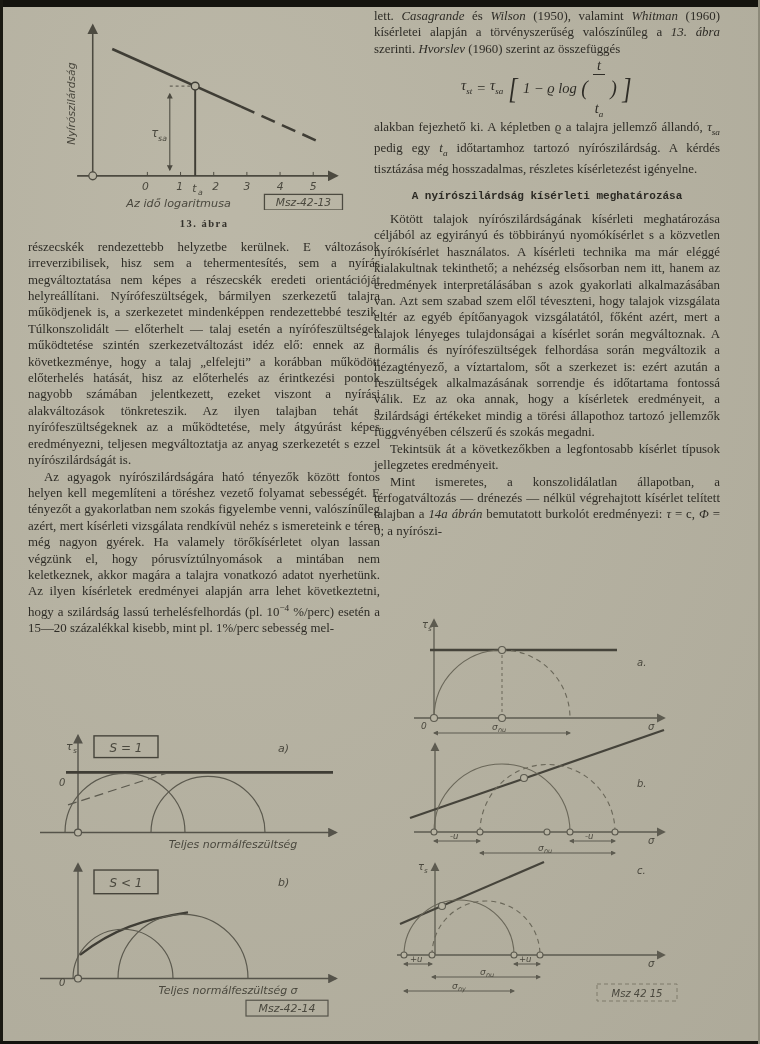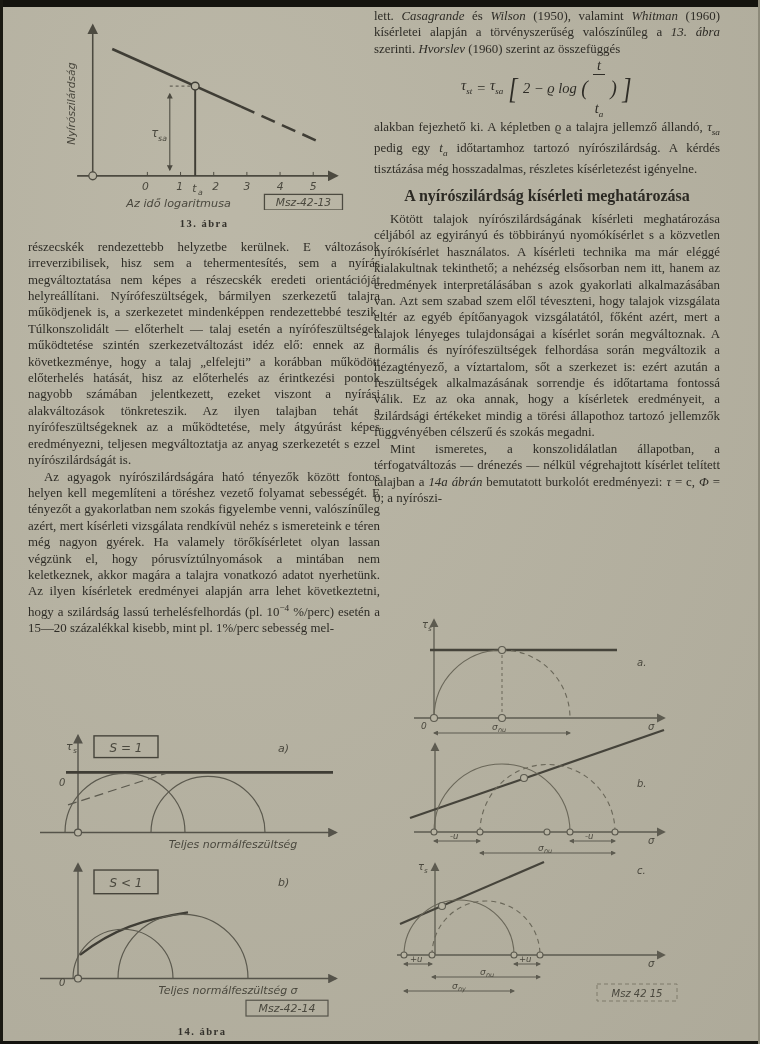--- a/index.html
+++ b/index.html
@@ -15,21 +15,21 @@
   .col-left{left:28px;top:10px;width:352px;height:1026px;}
   .col-right{left:374px;top:8px;width:346px;height:1030px;}
   p.para{margin:0;}
   p.indent{text-indent:16px;}
 
   .fig{position:relative;}
   .fig-abs{position:absolute;left:0;}
   .caption{font-family:"Liberation Serif",serif;font-weight:bold;font-size:10.5px;letter-spacing:1.5px;
            color:#33312b;text-align:center;margin-top:2px;}
 
-  .heading{font-family:Liberation Serif, serif;font-weight:bold;font-size:16px;text-align:center;
+  .heading{font-family:Liberation Mono, monospace;font-weight:bold;font-size:11px;text-align:center;
            margin:10px 0 7px 0;color:#2b2923;}
 
   .formula{font-family:"Liberation Serif",serif;font-style:italic;font-size:14.5px;color:#2e2c26;
            display:flex;justify-content:center;align-items:center;gap:4px;margin:8px 0 8px 0;height:46px;}
   .formula sub{font-size:9px;font-style:italic;}
   .big{font-size:30px;font-weight:400;line-height:30px;transform:scaleX(.8);}
   .mid{font-size:22px;font-weight:400;line-height:24px;transform:scaleX(.9);}
   .frac{display:inline-flex;flex-direction:column;align-items:center;line-height:1;margin:0 1px;}
   .frac .num{padding:0 4px 2px 4px;border-bottom:1.2px solid #2e2c26;}
   .frac .den{padding-top:2px;margin-top:24px;}
@@ -129,48 +129,48 @@
         <path d="M 52,232 C 85,206 115,196 160,189" fill="none" stroke="#3f3d35" stroke-width="2.3"></path>
         <path d="M 45,256 A 50 50 0 0 1 145,256" fill="none" stroke="#5b594e" stroke-width="1.2"></path>
         <path d="M 90,256 A 65 65 0 0 1 220,256" fill="none" stroke="#5b594e" stroke-width="1.2"></path>
         <line x1="12" y1="256" x2="308" y2="256" stroke="#55534a" stroke-width="1.4" marker-end="url(#ar14)"></line>
         <circle cx="50" cy="256" r="3.5" fill="#b7b3a2" stroke="#55534a" stroke-width="1.2"></circle>
         <text x="31" y="264" font-size="10">0</text>
         <text x="200" y="272" font-size="11" text-anchor="middle">Teljes normálfeszültség σ</text>
         <rect x="218" y="278" width="82" height="16" fill="none" stroke="#55534a" stroke-width="1.2"></rect>
         <text x="259" y="290" font-size="11" text-anchor="middle">Msz-42-14</text>
       </svg>
-      <div class="caption">14. ábra</div>
     </div>
   </div>
 
   <div class="col col-right">
 
     <p class="para"><span>lett. </span><span style="font-style: italic;">Casagrande</span><span> és </span><span style="font-style: italic;">Wilson</span><span> (1950), valamint </span><span style="font-style: italic;">Whitman</span><span> (1960) kísérletei alapján a törvényszerűség valószínűleg a </span><span style="font-style: italic;">13. ábra</span><span> szerinti. </span><span style="font-style: italic;">Hvorslev</span><span> (1960) szerint az összefüggés</span></p>
 
     <div class="formula">
       <span><span>τ</span><sub>st</sub></span>
       <span>=</span>
       <span><span>τ</span><sub>sa</sub></span>
       <span class="big">[</span>
-      <span>2 − ϱ log</span>
+      <span>1 − ϱ log</span>
       <span class="mid">(</span>
       <span class="frac">
         <span class="num">t</span>
         <span class="den"><span>t</span><sub>a</sub></span>
       </span>
       <span class="mid">)</span>
       <span class="big">]</span>
     </div>
 
     <p class="para"><span>alakban fejezhető ki. A képletben ϱ a talajra jellemző állandó, </span><span style="font-style: italic;">τ</span><span style="vertical-align: sub; font-size: 0.72em; font-style: italic;">sa</span><span> pedig egy </span><span style="font-style: italic;">t</span><span style="vertical-align: sub; font-size: 0.72em; font-style: italic;">a</span><span> időtartamhoz tartozó nyírószilárdság. A kérdés tisztázása még hosszadalmas, részletes kísérletezést igényelne.</span></p>
 
     <div class="heading">A nyírószilárdság kísérleti meghatározása</div>
 
     <p class="para indent"><span>Kötött talajok nyírószilárdságának kísérleti meghatározása céljából az egyirányú és többirányú nyomókísérlet s a közvetlen nyírókísérlet használatos. A kísérleti technika ma már eléggé kialakultnak tekinthető; a nehézség elsősorban nem itt, hanem az eredmények interpretálásában s azok gyakorlati alkalmazásában van. Azt sem szabad szem elől téveszteni, hogy talajok vizsgálata eltér az egyéb építőanyagok vizsgálatától, főként azért, mert a talajok lényeges tulajdonságai a kísérlet során megváltoznak. A normális és nyírófeszültségek felhordása során megváltozik a hézagtényező, a víztartalom, sőt a szerkezet is: ezért azután a feszültségek alkalmazásának sorrendje és időtartama fontossá válik. Ez az oka annak, hogy a kísérletek eredményeit, a szilárdsági értékeket mindig a törési állapothoz tartozó jellemzők függvényében célszerű és szokás megadni.</span></p>
+    <p class="para indent"><span>Tekintsük át a következőkben a legfontosabb kísérlet típusok jellegzetes eredményeit.</span></p>
     <p class="para indent"><span>Mint ismeretes, a konszolidálatlan állapotban, a térfogatváltozás — drénezés — nélkül végrehajtott kísérlet telített talajban a </span><span style="font-style: italic;">14a ábrán</span><span> bemutatott burkolót eredményezi: </span><span style="font-style: italic;">τ</span><span> = c, </span><span style="font-style: italic;">Φ</span><span> = 0; a nyírószi-</span></p>
 
     <div class="fig fig-abs" style="top:604px;left:18px">
       <svg width="315" height="398" viewBox="0 0 315 398" preserveAspectRatio="none">
         <defs>
           <marker id="ar15" viewBox="0 0 10 10" refX="8" refY="5" markerWidth="7" markerHeight="7" orient="auto-start-reverse">
             <path d="M0,0 L10,5 L0,10 z" fill="#5d5b50"></path>
           </marker>
           <marker id="ar15s" viewBox="0 0 10 10" refX="8" refY="5" markerWidth="5" markerHeight="5" orient="auto-start-reverse">
             <path d="M0,0 L10,5 L0,10 z" fill="#5d5b50"></path>

